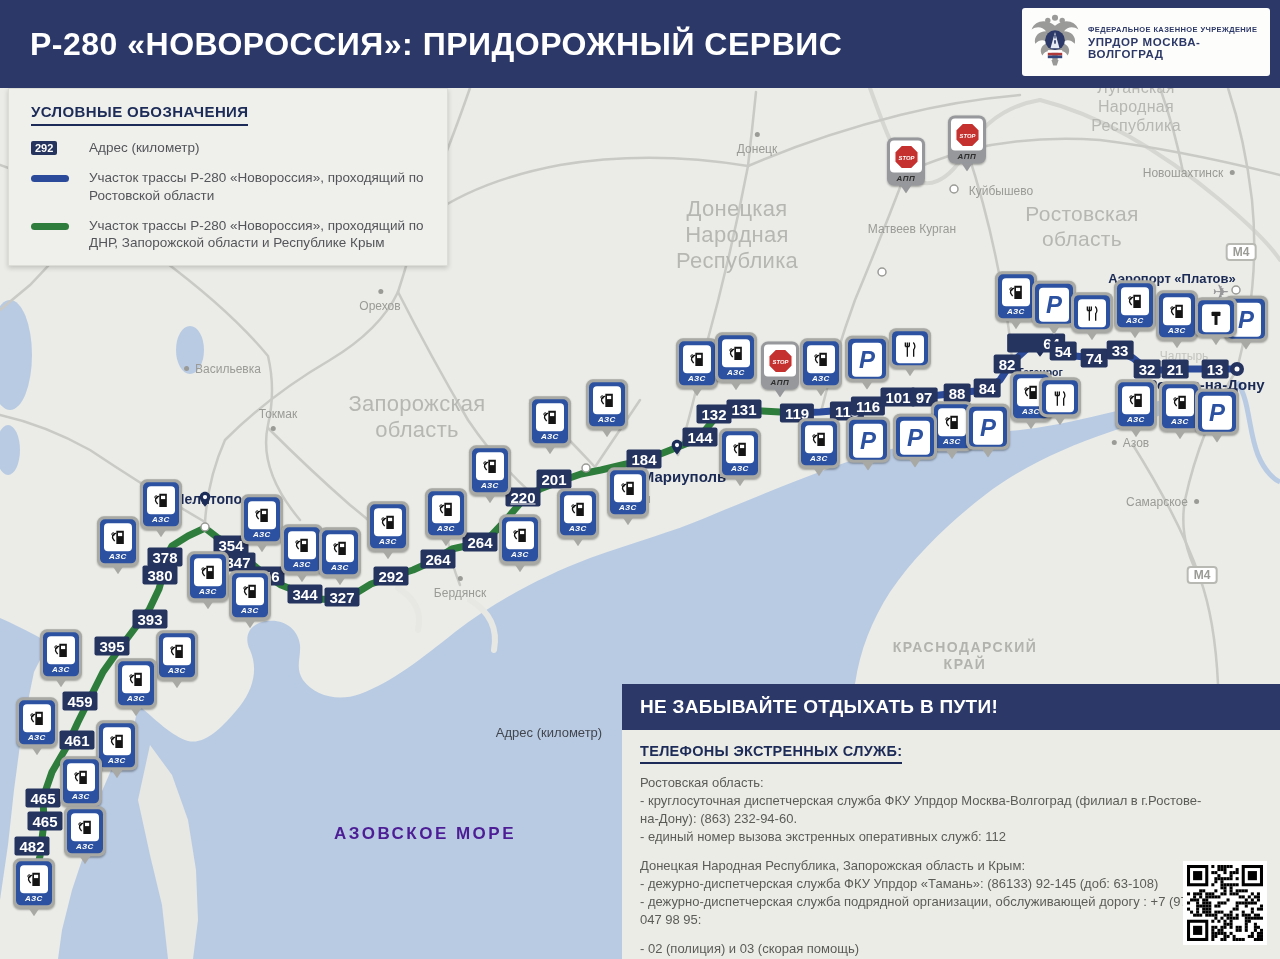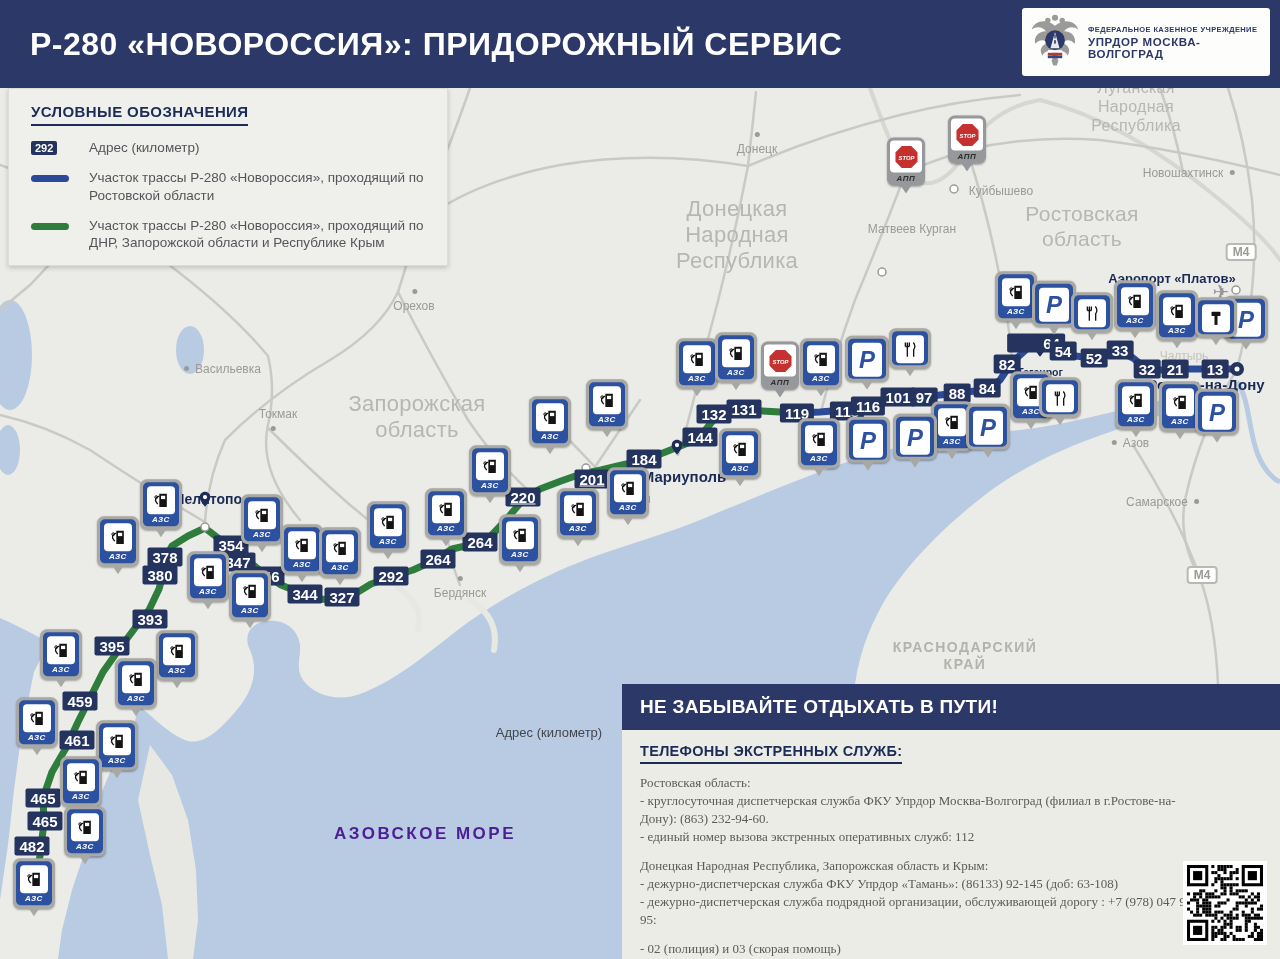--- a/index.html
+++ b/index.html
@@ -33,21 +33,21 @@
   .sw-line.green{background:#2f7d3c;}
 
   
   .info{position:absolute;left:622px;top:684px;width:658px;height:275px;z-index:9;}
   .info-hdr{height:46px;background:#2c3867;color:#fff;display:flex;align-items:center;
             padding-left:18px;font-size:19px;font-weight:bold;letter-spacing:.3px;}
   .info-body{position:relative;height:229px;background:#ecece7;padding:12px 18px;box-sizing:border-box;}
   .info-sub{display:inline-block;font-size:14.5px;font-weight:bold;color:#1c2b57;
             border-bottom:2px solid #1c2b57;padding-bottom:3px;letter-spacing:.3px;}
   .info-sections{margin-top:10px;max-width:565px;}
-  .info-sections p{margin:0;font-size:13px;color:#5b5b58;line-height:1.38;font-family:Liberation Serif, serif;}
+  .info-sections p{margin:0;font-size:13px;color:#5b5b58;line-height:1.38;}
   .info-sections .sec{margin-bottom:11px;}
   .qr{position:absolute;right:13px;bottom:14px;width:84px;height:84px;background:#fff;padding:4px;box-sizing:border-box;}
 
   
   #map-layer{position:absolute;left:0;top:0;width:1280px;height:959px;z-index:1;}
   .region{position:absolute;transform:translate(-50%,-50%);color:#b6b6b3;text-align:center;
           white-space:pre-line;line-height:1.18;z-index:1;letter-spacing:.3px;}
   .region.caps{letter-spacing:1.5px;font-weight:bold;color:#b2b2ae;}
   .city{position:absolute;transform:translate(-50%,-50%);z-index:2;white-space:nowrap;}
   .city.s-gray{color:#9a9a97;font-size:12px;}
@@ -162,21 +162,21 @@
       <div class="region" style="left: 737px; top: 235px; font-size: 22px;">Донецкая
 Народная
 Республика</div>
       <div class="region" style="left: 1082px; top: 227px; font-size: 21px;">Ростовская
 область</div>
       <div class="region" style="left: 1136px; top: 107px; font-size: 16px;">Луганская Народная
 Республика</div>
       <div class="region caps" style="left: 965px; top: 656px; font-size: 14px;">КРАСНОДАРСКИЙ
 КРАЙ</div>
       <div class="city s-gray" style="left: 757px; top: 149px;">Донецк<span class="dot dot-above"></span></div>
-      <div class="city s-gray" style="left: 414px; top: 306px;">Орехов<span class="dot dot-above"></span></div>
+      <div class="city s-gray" style="left: 380px; top: 306px;">Орехов<span class="dot dot-above"></span></div>
       <div class="city s-gray" style="left: 228px; top: 369px;">Васильевка<span class="dot dot-left"></span></div>
       <div class="city s-gray" style="left: 278px; top: 414px; text-align: right;">Токмак<span class="dot dot-below"></span></div>
       <div class="city s-gray" style="left: 629px; top: 459px; margin-top: 40px;">Мангуш<span class="dot dot-below"></span></div>
       <div class="city s-gray" style="left: 460px; top: 593px;">Бердянск<span class="dot dot-above"></span></div>
       <div class="city s-gray" style="left: 912px; top: 229px;">Матвеев Курган</div>
       <div class="city s-gray" style="left: 1001px; top: 191px;">Куйбышево</div>
       <div class="city s-gray" style="left: 1183px; top: 173px;">Новошахтинск<span class="dot dot-right"></span></div>
       <div class="city s-gray" style="left: 1136px; top: 443px;">Азов<span class="dot dot-left"></span></div>
       <div class="city s-gray" style="left: 1157px; top: 502px;">Самарское<span class="dot dot-right"></span></div>
       <div class="city s-gray faint" style="left: 1184px; top: 356px;">Чалтырь</div>
@@ -204,36 +204,36 @@
       <div class="km" style="left: 160px; top: 575px;">380</div>
       <div class="km" style="left: 231px; top: 545px;">354</div>
       <div class="km" style="left: 238px; top: 562px;">347</div>
       <div class="km" style="left: 267px; top: 576px;">346</div>
       <div class="km" style="left: 305px; top: 594px;">344</div>
       <div class="km" style="left: 342px; top: 597px;">327</div>
       <div class="km" style="left: 391px; top: 576px;">292</div>
       <div class="km" style="left: 438px; top: 559px;">264</div>
       <div class="km" style="left: 480px; top: 542px;">264</div>
       <div class="km" style="left: 523px; top: 497px; text-decoration: underline;">220</div>
-      <div class="km" style="left: 592px; top: 479px; text-decoration: underline;">201</div>
+      <div class="km" style="left: 554px; top: 479px;">201</div>
       <div class="km" style="left: 644px; top: 459px;">184</div>
       <div class="km" style="left: 700px; top: 437px;">144</div>
       <div class="km" style="left: 714px; top: 414px;">132</div>
       <div class="km" style="left: 744px; top: 409px;">131</div>
       <div class="km" style="left: 797px; top: 413px;">119</div>
       <div class="km" style="left: 831px; top: 411px; margin-left: 16px;">118</div>
       <div class="km" style="left: 868px; top: 406px;">116</div>
       <div class="km" style="left: 898px; top: 397px;">101</div>
       <div class="km" style="left: 924px; top: 397px;">97</div>
       <div class="km" style="left: 957px; top: 393px;">88</div>
       <div class="km" style="left: 987px; top: 388px;">84</div>
       <div class="km" style="left: 1007px; top: 364px;">82</div>
       <div class="km" style="left: 1036px; top: 343px; padding-left: 36px;">64</div>
       <div class="km" style="left: 1063px; top: 351px;">54</div>
-      <div class="km" style="left: 1094px; top: 358px;">52</div>
+      <div class="km" style="left: 1094px; top: 358px;">74</div>
       <div class="km" style="left: 1120px; top: 350px;">33</div>
       <div class="km" style="left: 1147px; top: 369px;">32</div>
       <div class="km" style="left: 1175px; top: 369px; text-align: right;">21</div>
       <div class="km" style="left: 1215px; top: 369px;">13</div>
       <div class="km" style="left: 150px; top: 619px;">393</div>
       <div class="km" style="left: 112px; top: 646px;">395</div>
       <div class="km" style="left: 80px; top: 701px;">459</div>
       <div class="km" style="left: 77px; top: 740px;">461</div>
       <div class="km" style="left: 43px; top: 798px;">465</div>
       <div class="km" style="left: 45px; top: 821px;">465</div>

